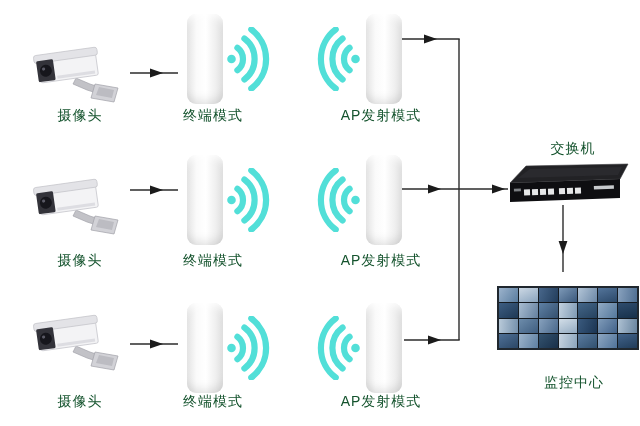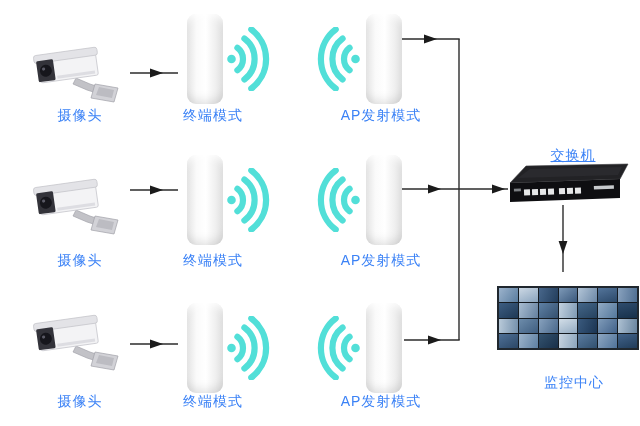--- a/index.html
+++ b/index.html
@@ -4,21 +4,21 @@
 <style>
   html,body{margin:0;padding:0;background:#fff;}
   .canvas{
     position:relative;width:640px;height:426px;background:#ffffff;
     font-family:"Liberation Sans", sans-serif;overflow:hidden;
   }
   .connectors{position:absolute;left:0;top:0;width:640px;height:426px;pointer-events:none;}
   .connectors line{stroke:#2b2b2b;stroke-width:1.4;}
   .connectors polygon{fill:#1b1b1b;}
   .lbl{
-    position:absolute;font-size:14px;color:#3b82f6;letter-spacing:1px;
+    position:absolute;font-size:14px;color:#14532d;letter-spacing:1px;
     white-space:nowrap;transform:translateX(-50%);
   }
   .device{
     position:absolute;width:36px;height:90px;border-radius:9px;
     background:linear-gradient(90deg,#e3e3e3 0%,#fafafa 26%,#ffffff 52%,#efefef 80%,#dedede 100%);
     box-shadow:inset 0 8px 10px -6px #ffffff, inset 0 -10px 12px -8px rgba(0,0,0,.14);
   }
   .wifi{position:absolute;width:48px;height:64px;}
   .wifi.mirrored{transform:scaleX(-1);}
   .camera{position:absolute;width:90px;height:64px;}
@@ -158,21 +158,21 @@
     <circle cx="4.5" cy="32" r="4.3" fill="#52dfd8"></circle>
     <g fill="none" stroke-width="6.2" stroke-linecap="round" stroke="#52dfd8">
       <path d="M10.4,20.8 A14,14 0 0 1 10.4,43.2"></path>
       <path d="M17.4,11.6 A25.5,25.5 0 0 1 17.4,52.4"></path>
       <path d="M24.3,2.4 A37,37 0 0 1 24.3,61.6"></path>
     </g>
   </svg>
   <div class="device" style="left:366px;top:303px;"></div>
   <div class="lbl" style="left:381px;top:393px;">AP发射模式</div>
 
-  <div class="lbl" style="left:573px;top:147px;text-decoration:underline;">交换机</div>
+  <div class="lbl" style="left:573px;top:140px;">交换机</div>
   <svg class="switch-svg" viewBox="0 0 126 48">
     <polygon points="20,4 122,2 114,17 4,21" fill="#222225" stroke="#39393d" stroke-width="0.6"></polygon>
     <polygon points="24,7 116,5 112,13 12,16" fill="#2a2a2e"></polygon>
     <polygon points="4,21 114,17 114,36 4,40" fill="#0e0e11"></polygon>
     <g transform="rotate(-2 60 29)">
       <rect x="8" y="25" width="7" height="2.6" fill="#7d8084"></rect>
       <rect x="18" y="26" width="6" height="6" fill="#e6e7e8"></rect>
       <rect x="26" y="26" width="6" height="6" fill="#e6e7e8"></rect>
       <rect x="34" y="26" width="6" height="6" fill="#e6e7e8"></rect>
       <rect x="42" y="26" width="6" height="6" fill="#e6e7e8"></rect>

